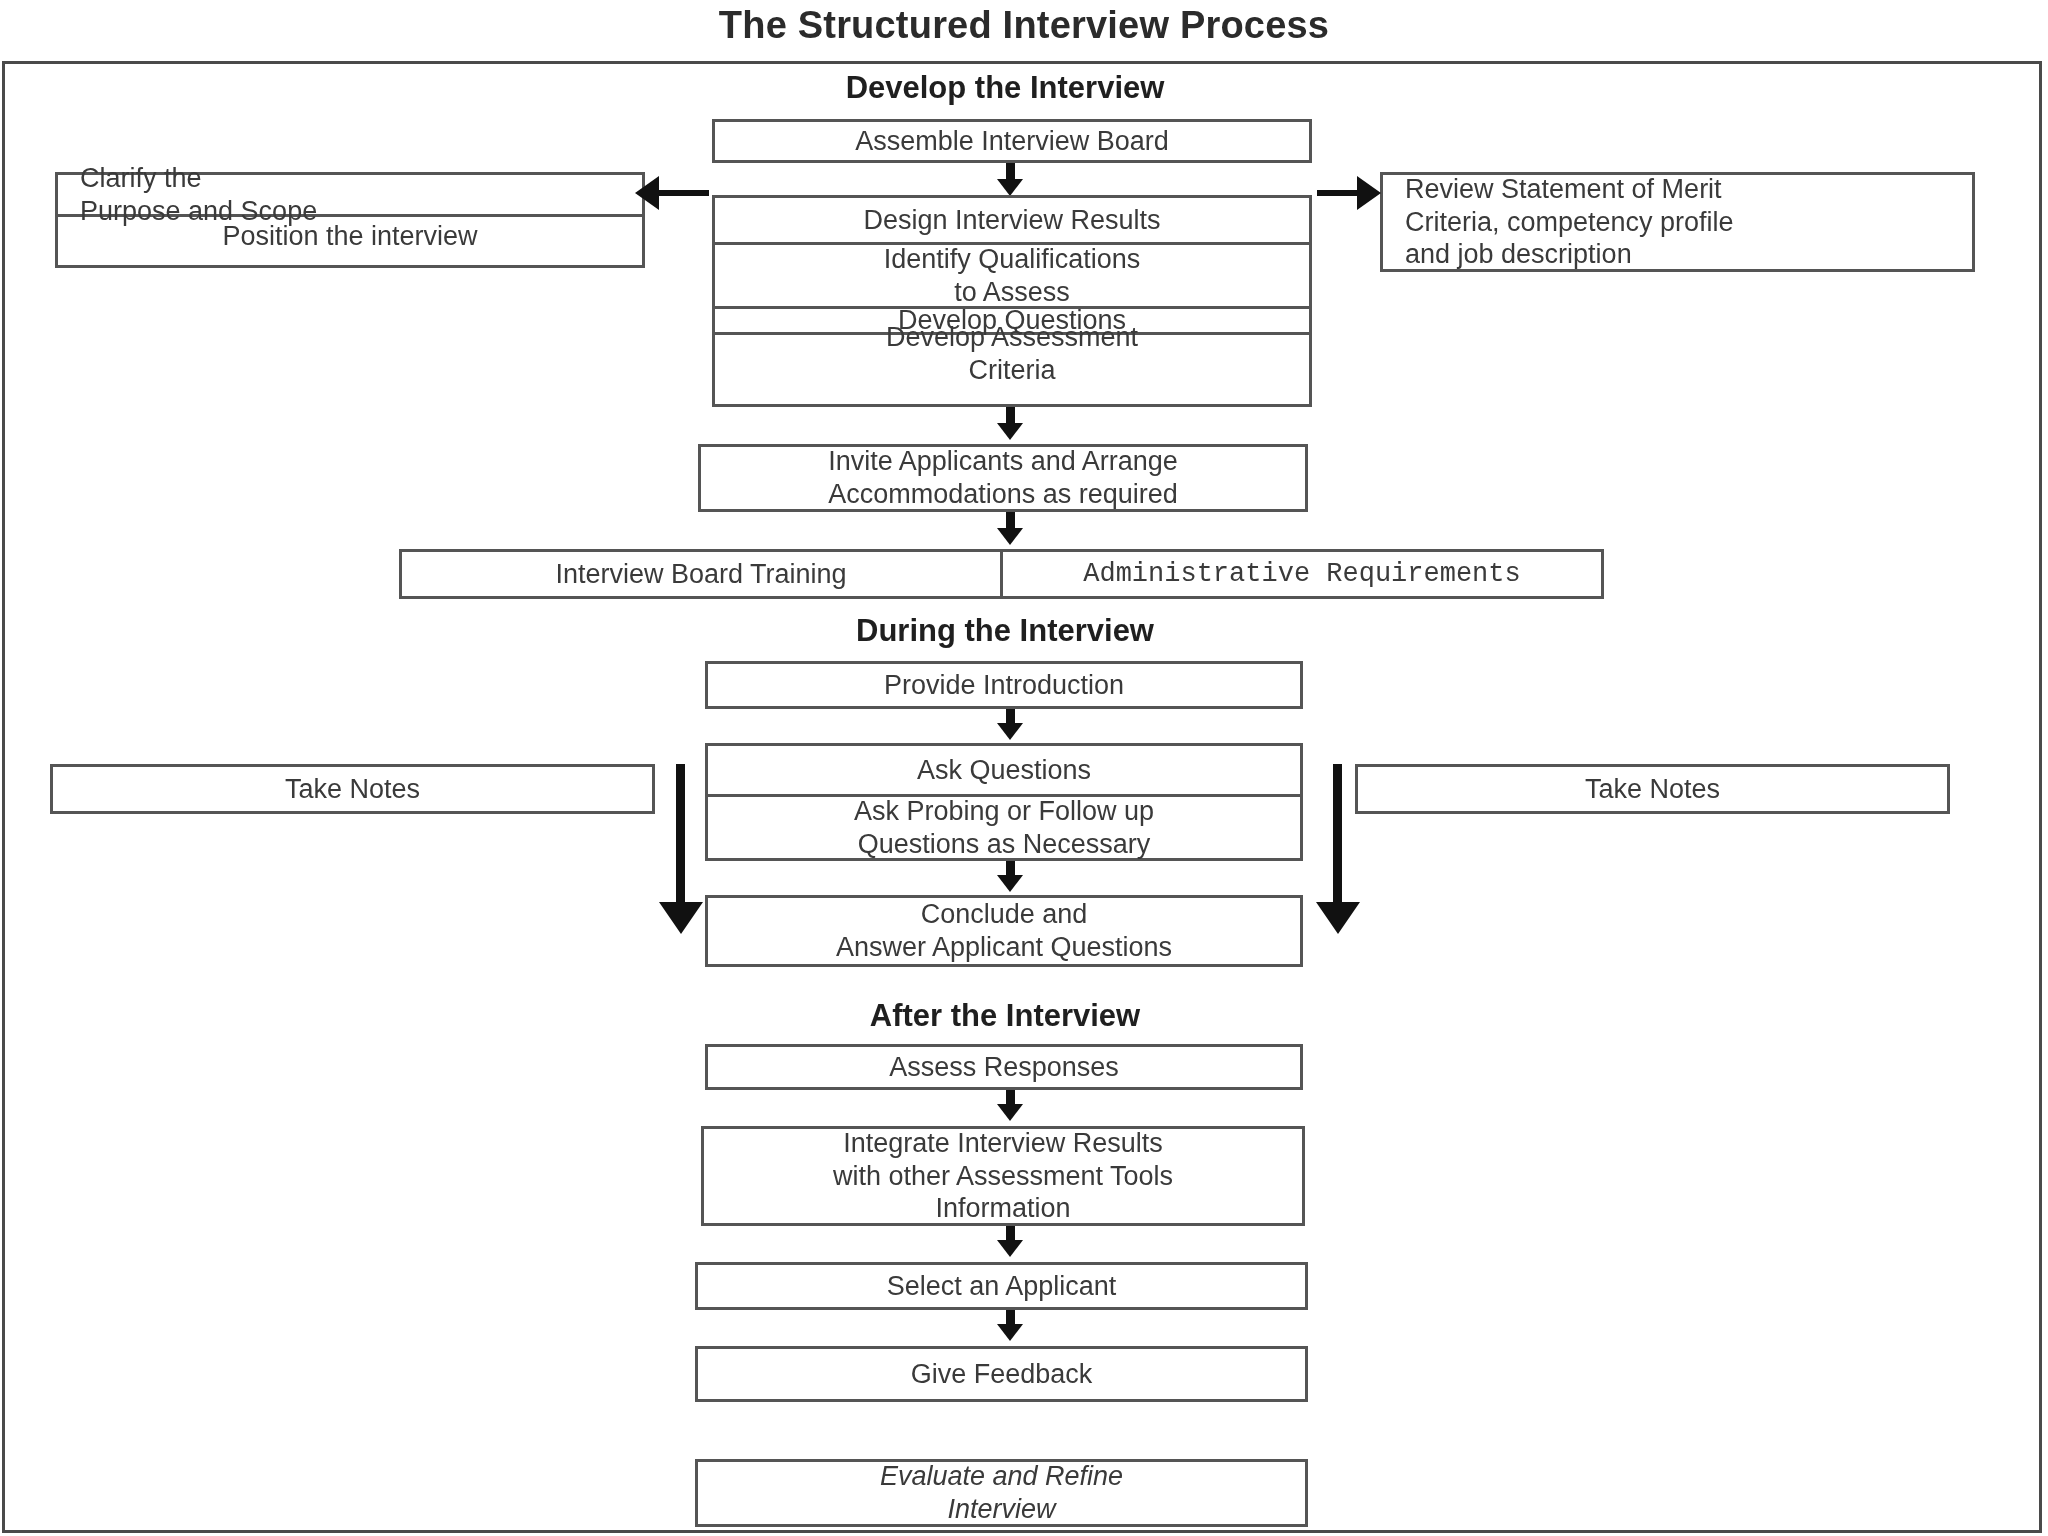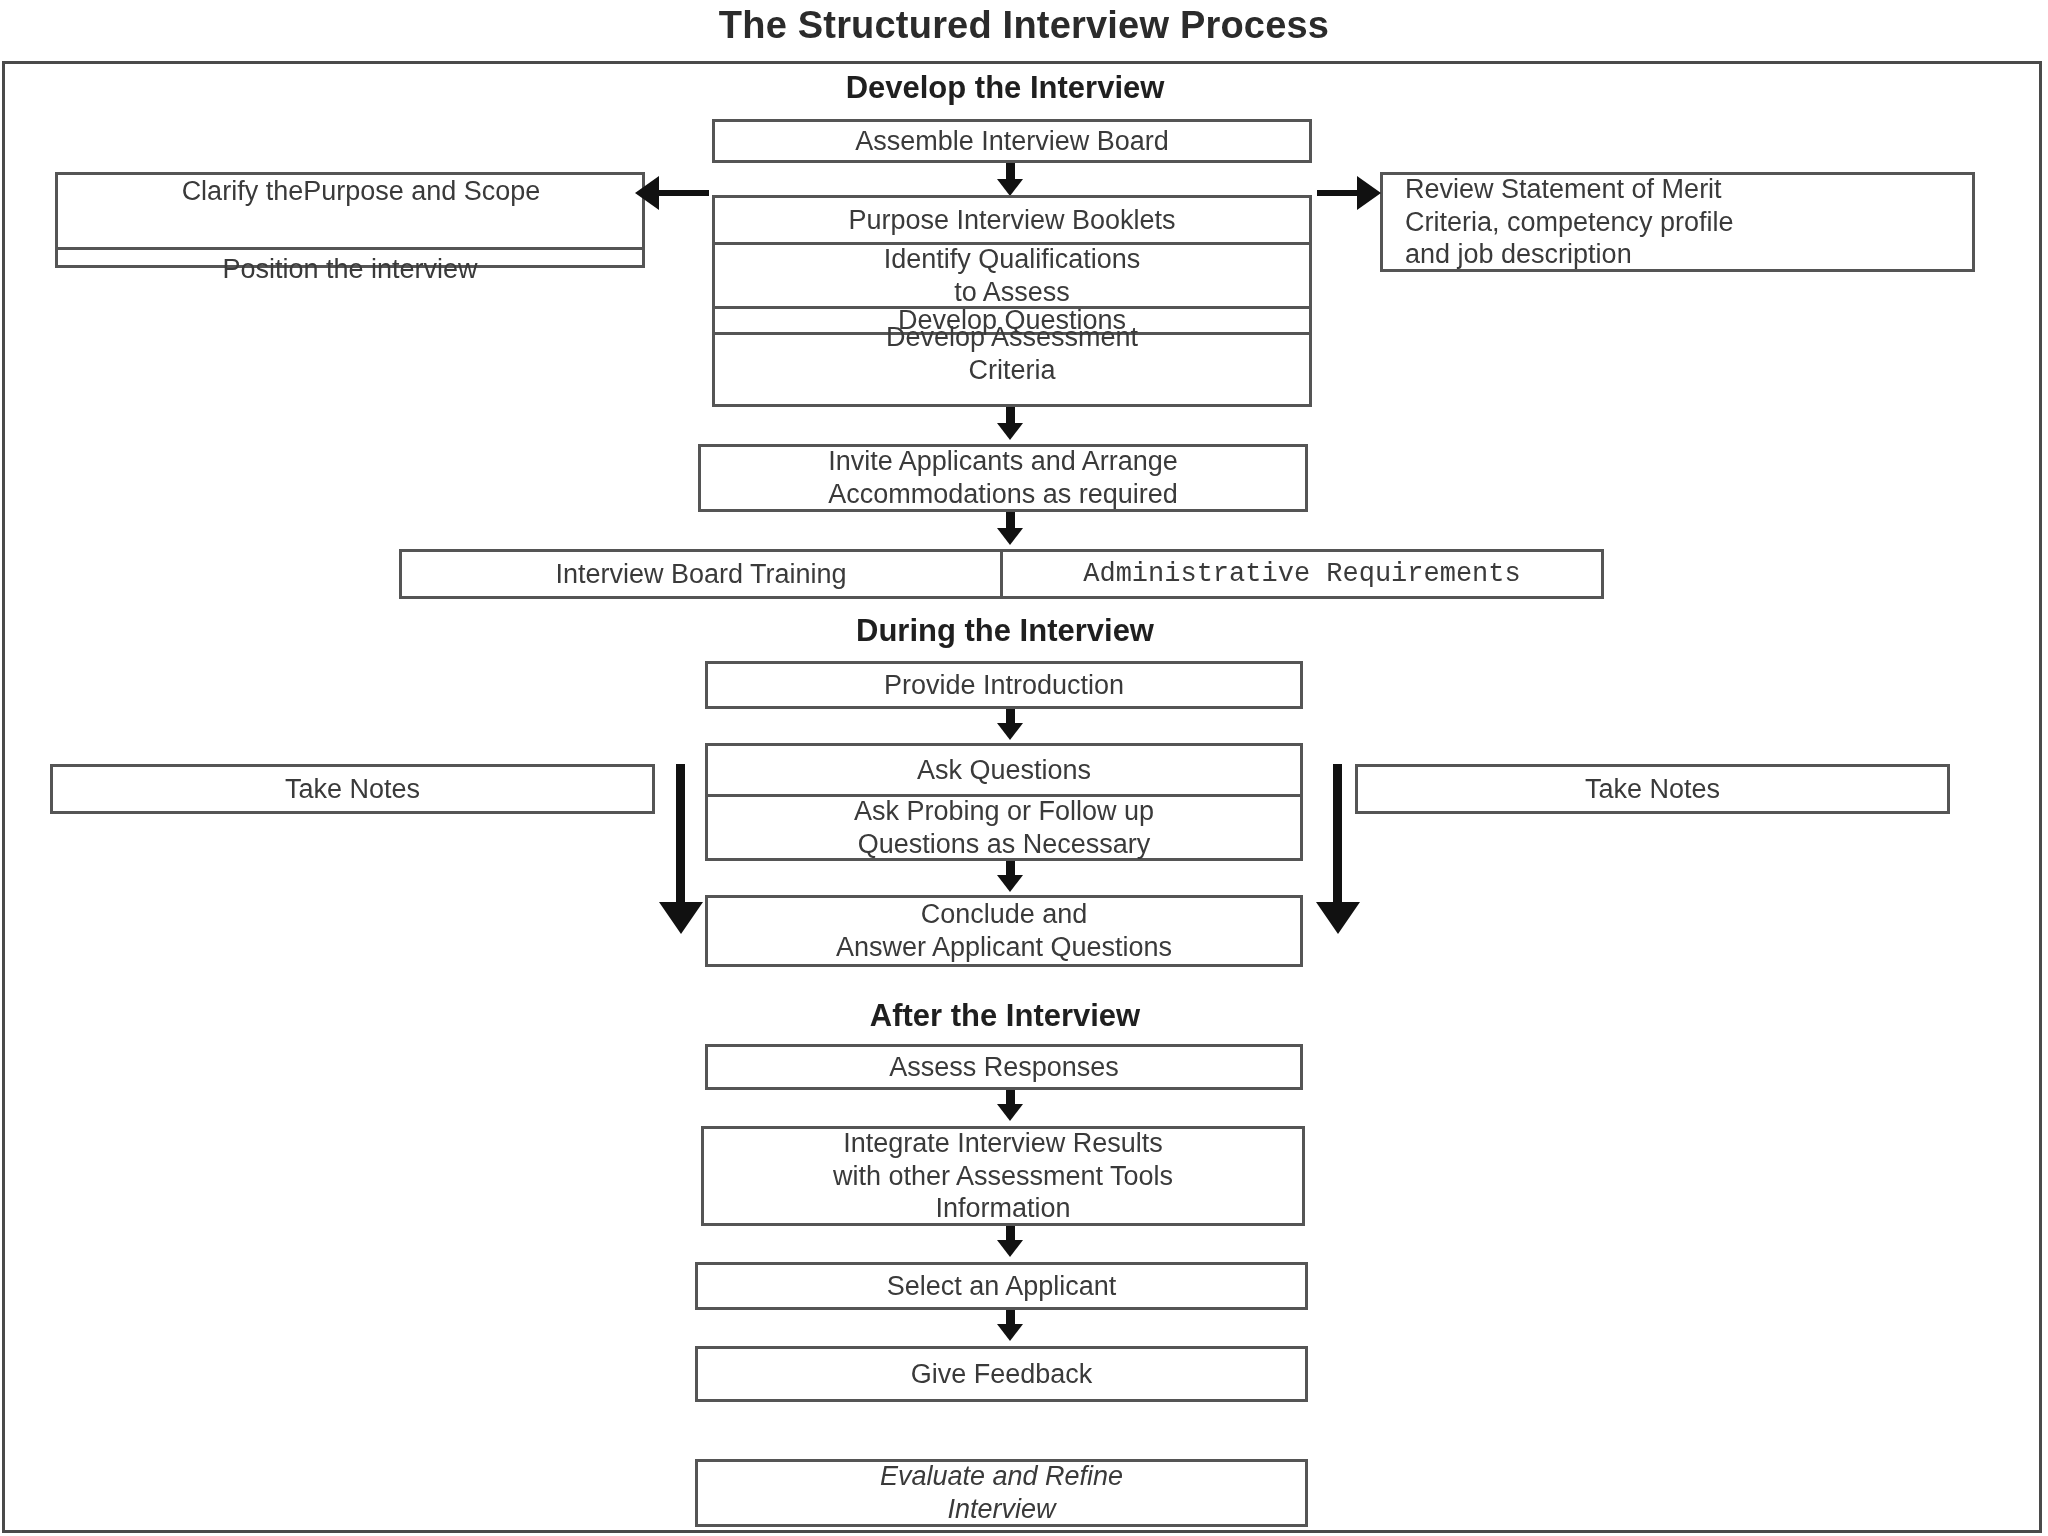--- a/index.html
+++ b/index.html
@@ -170,41 +170,41 @@
   <div id="frame">
 
     <div class="abs section-title" style="left:640px; top:8px; width:720px;">Develop the Interview</div>
 
     <div class="abs box" style="left:707px; top:55px; width:600px; height:44px;">Assemble Interview Board</div>
 
     <div class="arrow-shaft-v" style="left:1001px; top:99px; width:9px; height:20px;"></div>
     <div class="arrow-head-down small" style="left:992px; top:115px;"></div>
 
     <div class="abs stack" style="left:50px; top:108px; width:590px; height:96px;">
-      <div class="row left-align" style="height:72px; flex-direction:row; align-items:flex-start; justify-content:center;">
+      <div class="row left-align" style="height:39px; flex-direction:column; align-items:flex-start; justify-content:center;">
         <span>Clarify the</span>
         <span>Purpose and Scope</span>
       </div>
       <div class="row" style="height:42px;">Position the interview</div>
     </div>
 
     <div class="arrow-shaft-h" style="left:646px; top:126px; width:58px;"></div>
     <div class="arrow-head-left" style="left:630px; top:112px;"></div>
 
     <div class="abs box left-align" style="left:1375px; top:108px; width:595px; height:100px; flex-direction:column; align-items:flex-start; justify-content:center;">
       <span>Review Statement of Merit</span>
       <span>Criteria, competency profile</span>
       <span>and  job description</span>
     </div>
 
     <div class="arrow-shaft-h" style="left:1312px; top:126px; width:56px;"></div>
     <div class="arrow-head-right" style="left:1352px; top:112px;"></div>
 
     <div class="abs stack" style="left:707px; top:131px; width:600px; height:212px;">
-      <div class="row" style="height:44px;">Purpose Interview Booklets</div>
+      <div class="row" style="height:44px;">Design Interview Results</div>
       <div class="row" style="height:64px; white-space:pre-line;">Identify Qualifications
 to Assess</div>
       <div class="row" style="height:26px;">Develop Questions</div>
       <div class="row" style="height:40px; white-space:pre-line;">Develop Assessment
 Criteria</div>
     </div>
 
     <div class="arrow-shaft-v" style="left:1001px; top:343px; width:9px; height:20px;"></div>
     <div class="arrow-head-down small" style="left:992px; top:359px;"></div>
 

